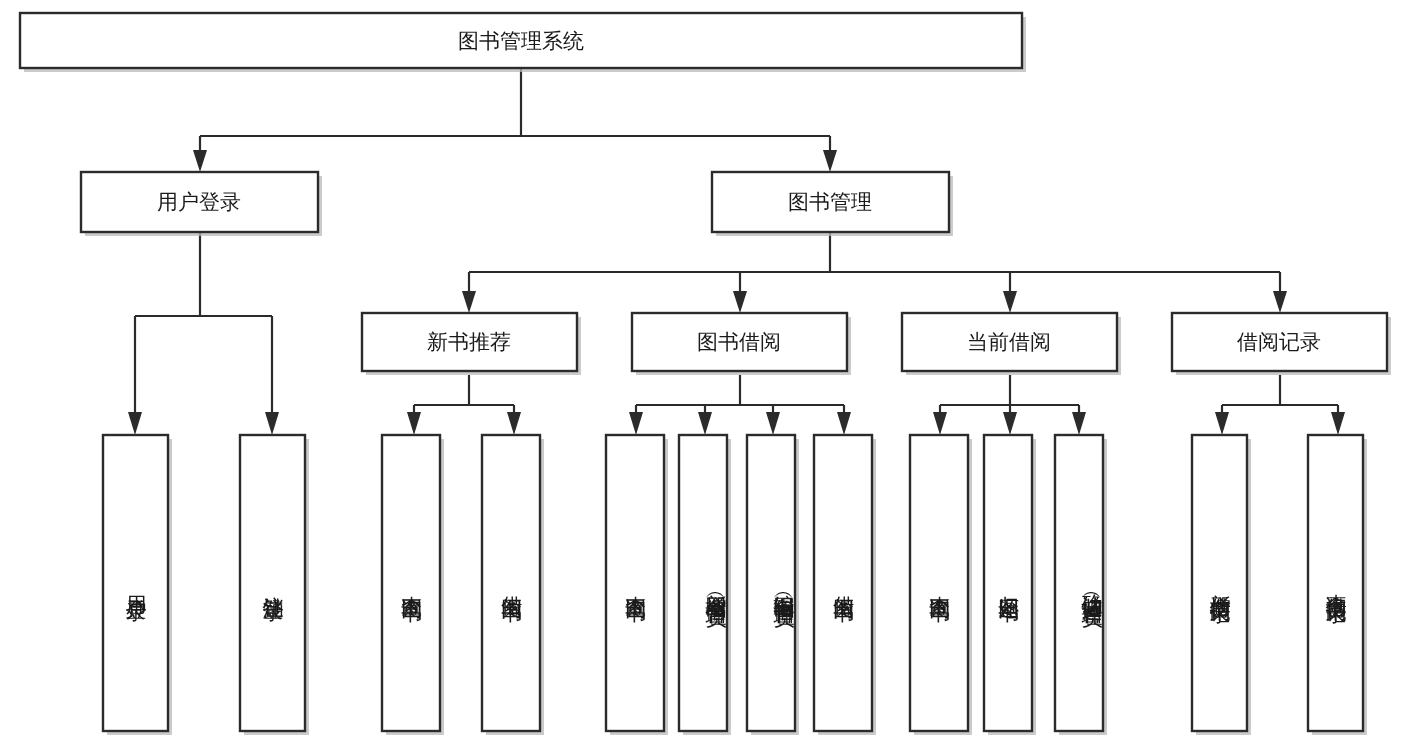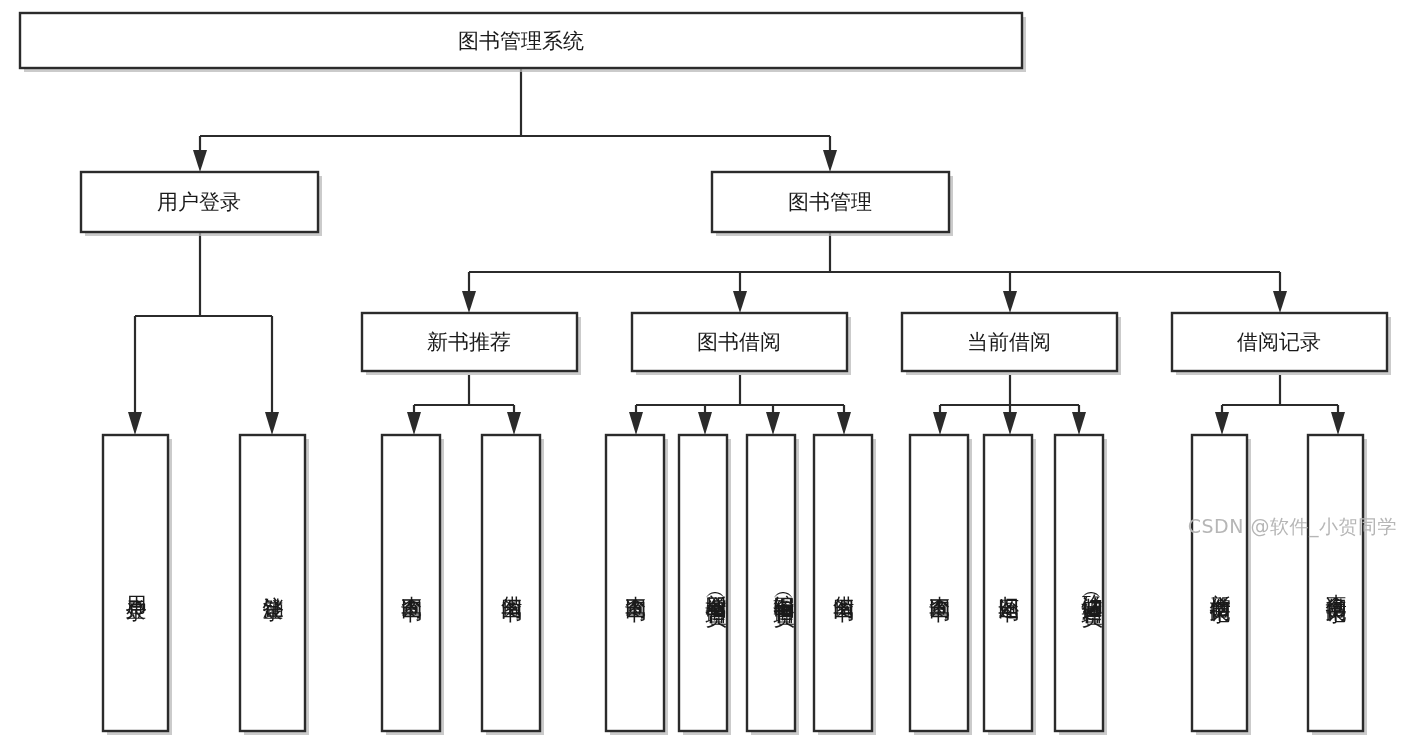--- a/index.html
+++ b/index.html
@@ -269,15 +269,14 @@
   <div class="vlabel" style="left:747px; top:441px; width:48px; height:290px;">编辑图书（管理员）</div>
   <div class="vlabel centered" style="left:814px; top:435px; width:58px; height:296px;">借阅图书</div>
 
   <div class="vlabel centered" style="left:910px; top:435px; width:58px; height:296px;">查询图书</div>
   <div class="vlabel centered" style="left:984px; top:435px; width:48px; height:296px;">归还图书</div>
   <div class="vlabel" style="left:1055px; top:441px; width:48px; height:290px;">确认归还（管理员）</div>
 
   <div class="vlabel centered" style="left:1192px; top:435px; width:55px; height:296px;">新增借阅记录</div>
   <div class="vlabel centered" style="left:1308px; top:435px; width:55px; height:296px;">查询借阅记录</div>
 
-  <div class="watermark">CSDN @软件_小贺同学</div>
 
 </div>
 
 </body></html>

